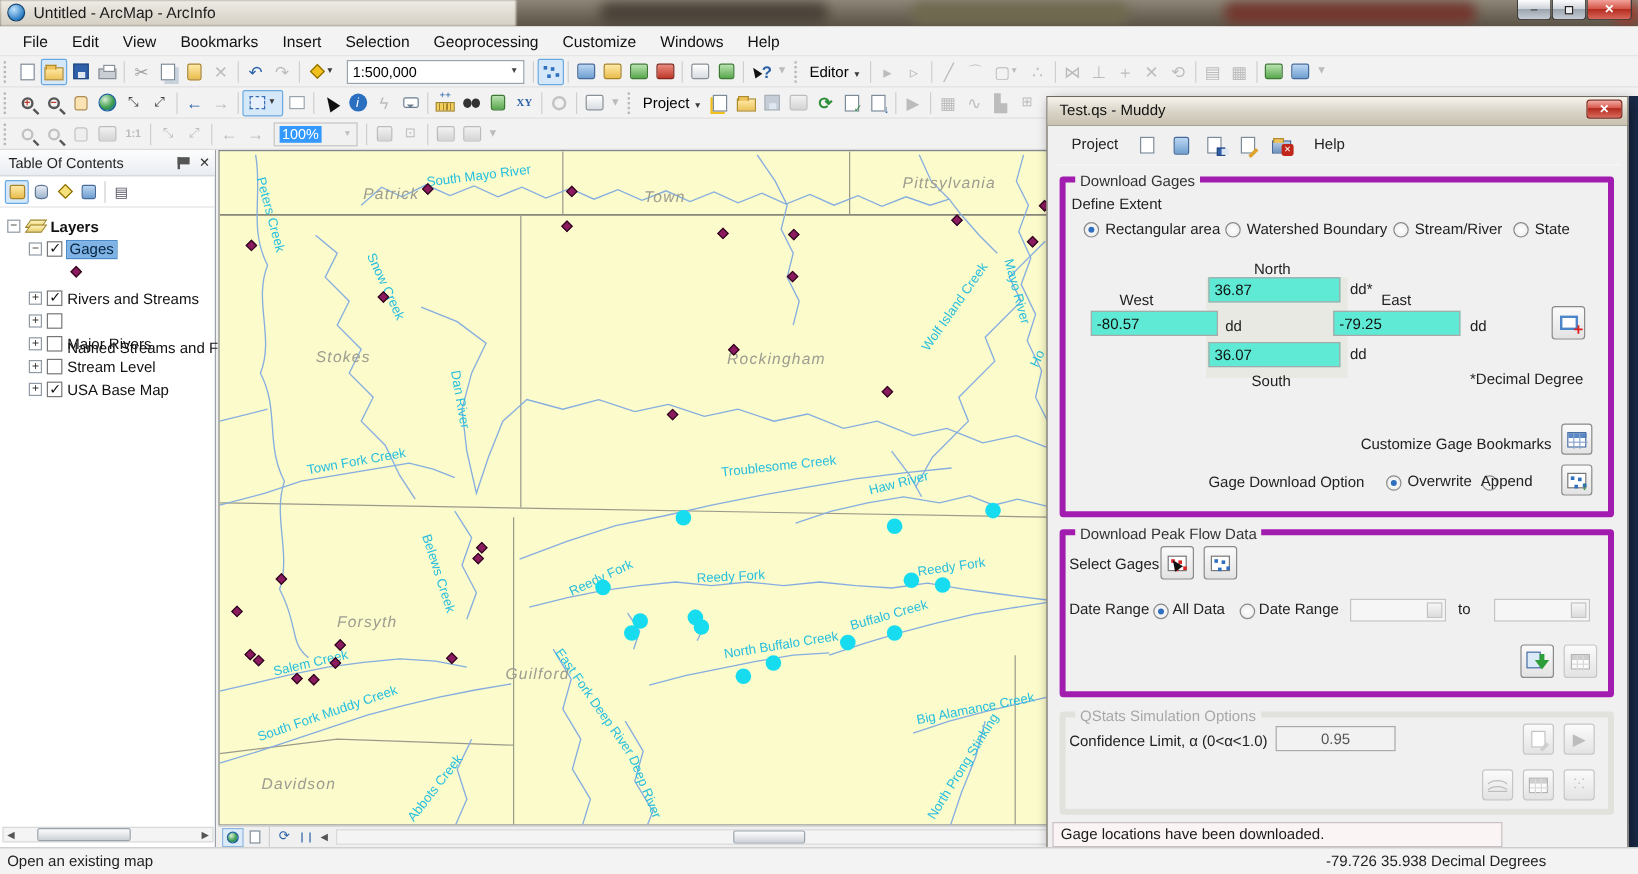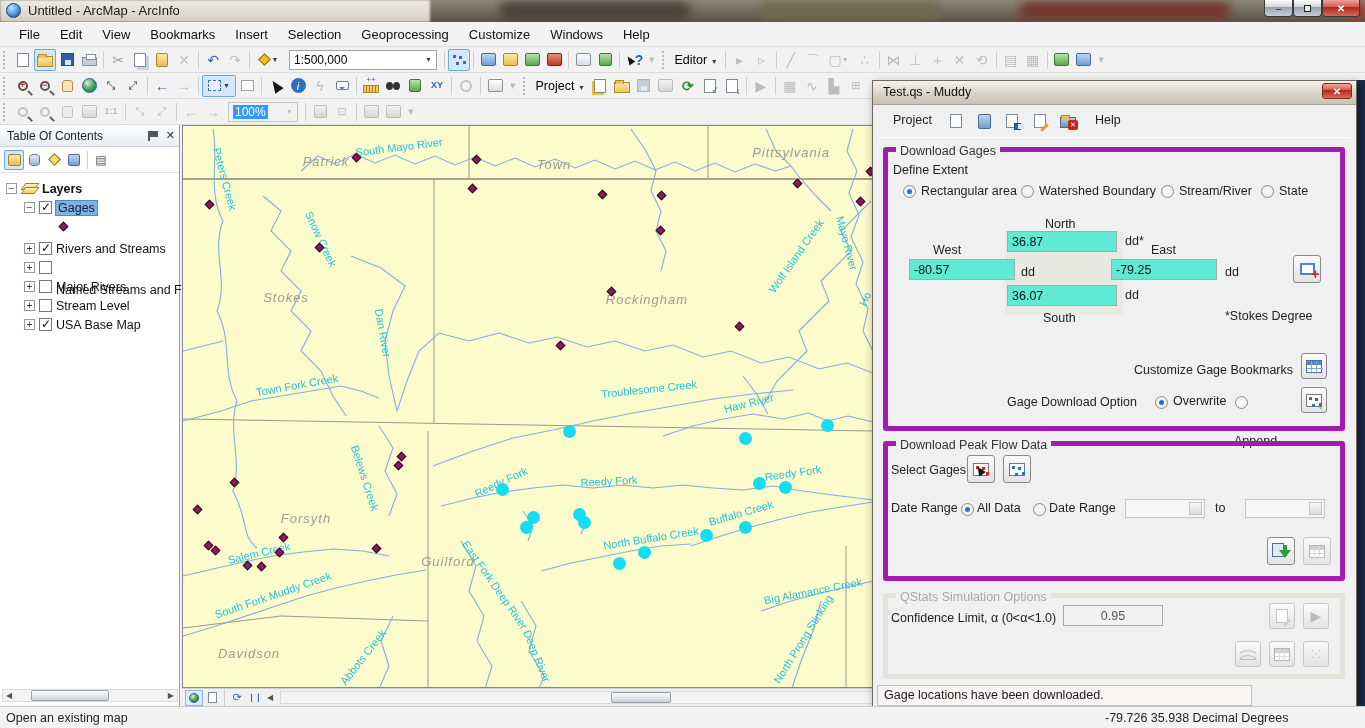--- a/index.html
+++ b/index.html
@@ -337,21 +337,21 @@
       <span class="ruler"></span>
       <span class="gl" style="font-size:8px;color:#2b62a8;position:absolute;top:1px;">++</span>
     </span>
   <span class="tb">
       <span class="binoc"></span>
     </span>
   <span class="tb">
       <span class="gsq green" style="width:12px;"></span>
     </span>
   <span class="tb">
-      <span class="gl" style="font-size:9px;font-weight:bold;color:#2b62a8;">XY</span>
+      <span class="gl" style="font-size:9px;font-weight:bold;color:#2b62a8;font-family:Liberation Serif, serif;">XY</span>
     </span>
   <span class="sep"></span>
   <span class="tb">
       <span class="clockg"></span>
     </span>
   <span class="sep"></span>
   <span class="tb">
       <span class="gsq"></span>
     </span>
   <span class="gl sm dis" style="margin:0 4px;">▾</span>
@@ -722,31 +722,31 @@
   <span class="dlbl" style="left:148px;top:184px;">dd</span>
   <span class="dlbl" style="left:278px;top:162px;">East</span>
   <input class="inp" style="left: 238px; top: 178px; width: 106px;" value="-79.25">
   <span class="dlbl" style="left:352px;top:184px;">dd</span>
   <input class="inp" style="left: 134px; top: 204px; width: 110px;" value="36.07">
   <span class="dlbl" style="left:252px;top:207px;">dd</span>
   <span class="dlbl" style="left:170px;top:230px;">South</span>
   <span class="abtn" style="left:420px;top:174px;">
       <span class="rectplus"></span>
     </span>
-  <span class="dlbl" style="left:352px;top:228px;">*Stokes Degree</span>
+  <span class="dlbl" style="left:352px;top:228px;">*Decimal Degree</span>
 
   <span class="dlbl" style="left:420px;top:282px;transform:translateX(-100%);">Customize Gage Bookmarks</span>
   <span class="abtn small" style="left:428px;top:272px;">
       <span class="grid-ic"></span>
     </span>
   <span class="dlbl" style="left:134px;top:314px;">Gage Download Option</span>
   <span class="rad sel" style="left:282px;top:315px;"></span>
   <span class="dlbl" style="left:300px;top:313px;">Overwrite</span>
   <span class="rad" style="left:362px;top:315px;"></span>
-  <span class="dlbl" style="left:361px;top:313px;margin-top:40px;">Append</span>
+  <span class="dlbl" style="left:361px;top:313px;">Append</span>
   <span class="abtn small" style="left:428px;top:306px;">
       <span class="dotsel blue">
         <i></i>
       </span>
       <span class="gl c-green" style="font-size:10px;position:absolute;right:3px;bottom:1px;font-weight:bold;">↓</span>
     </span>
 
   <div class="grp" style="left:10px;top:360px;width:462px;height:140px;">
     <span class="grp-lbl">Download Peak Flow Data</span>
   </div>

